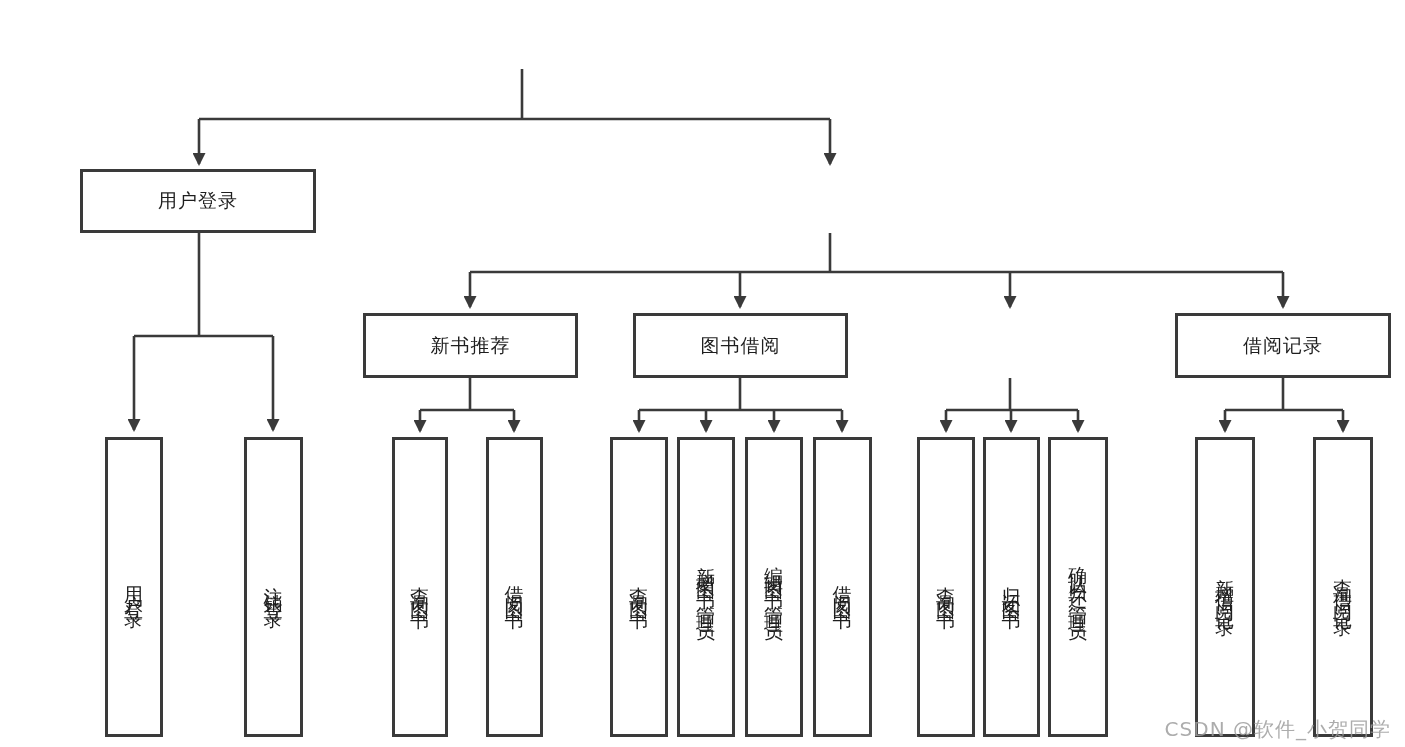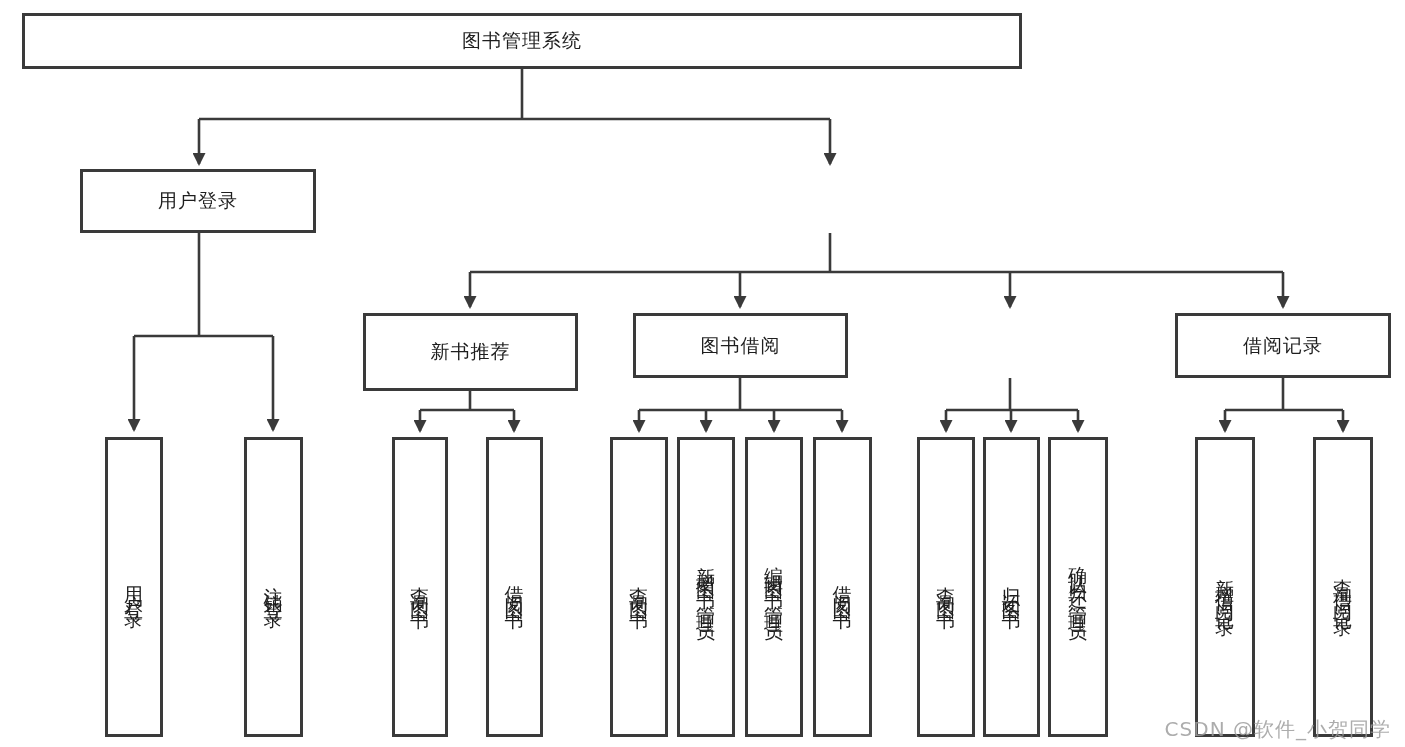--- a/index.html
+++ b/index.html
@@ -105,29 +105,26 @@
       <path d="M1011 410 V431" marker-end="url(#arrow)"></path>
       <path d="M1078 410 V431" marker-end="url(#arrow)"></path>
 
       <path d="M1283 378 V410"></path>
       <path d="M1225 410 H1343"></path>
       <path d="M1225 410 V431" marker-end="url(#arrow)"></path>
       <path d="M1343 410 V431" marker-end="url(#arrow)"></path>
     </g>
   </svg>
 
-  <div class="node" style="left:22px; top:13px; width:1000px; height:56px;">
-    <span class="hlabel">图书管理系统</span>
-  </div>
 
   <div class="node" style="left:80px; top:169px; width:236px; height:64px;">
     <span class="hlabel">用户登录</span>
   </div>
 
-  <div class="node" style="left:363px; top:313px; width:215px; height:78px;">
+  <div class="node" style="left:363px; top:313px; width:215px; height:65px;">
     <span class="hlabel">新书推荐</span>
   </div>
   <div class="node" style="left:633px; top:313px; width:215px; height:65px;">
     <span class="hlabel">图书借阅</span>
   </div>
   <div class="node" style="left:1175px; top:313px; width:216px; height:65px;">
     <span class="hlabel">借阅记录</span>
   </div>
 
   <div class="node leaf" style="left:105px; top:437px; width:58px; height:300px;">

